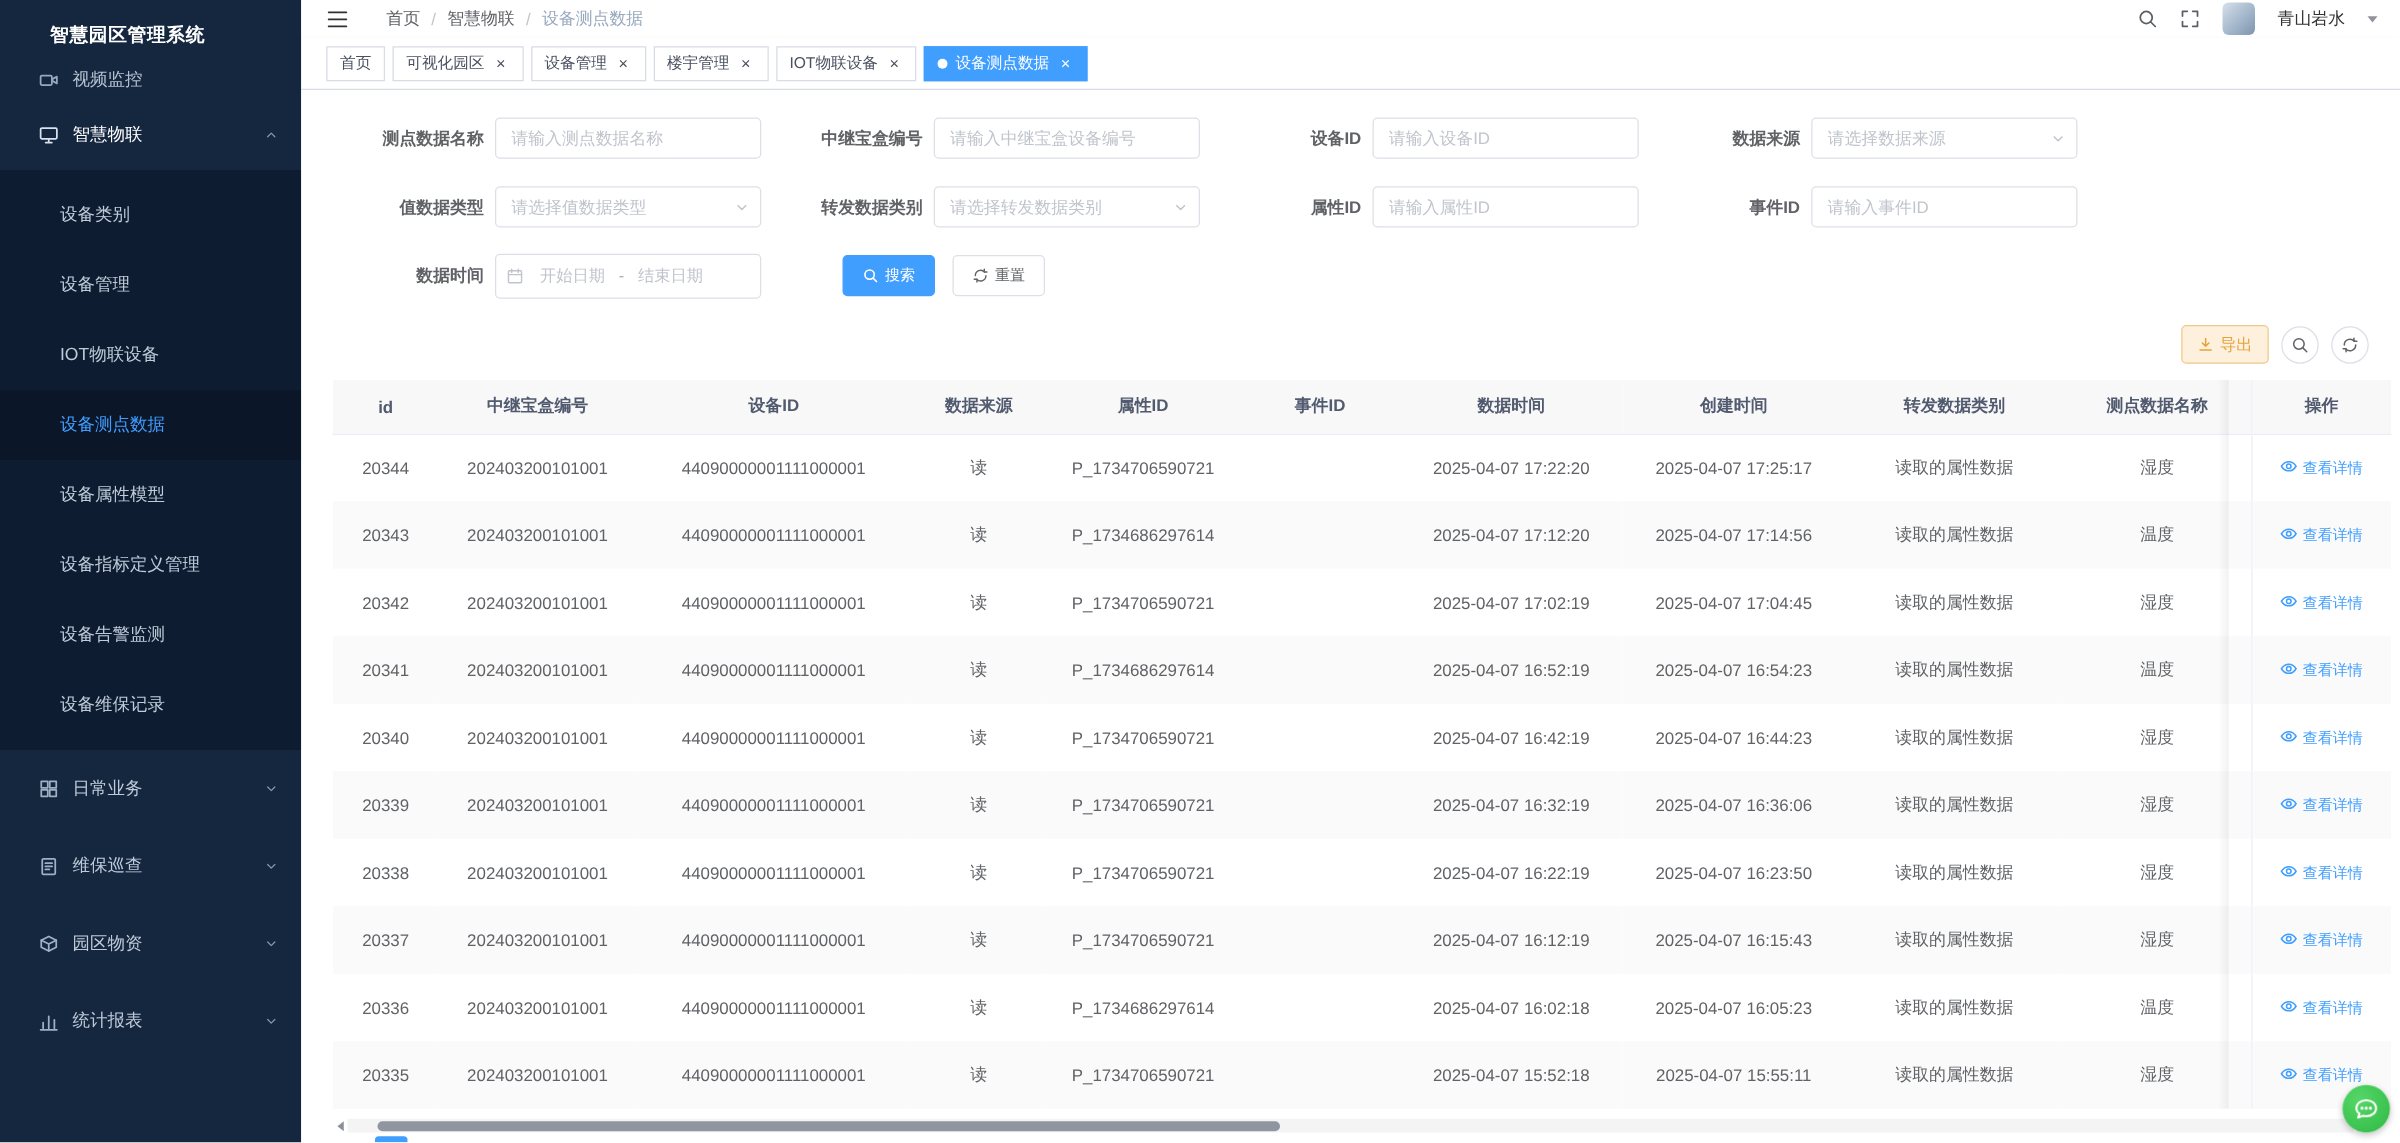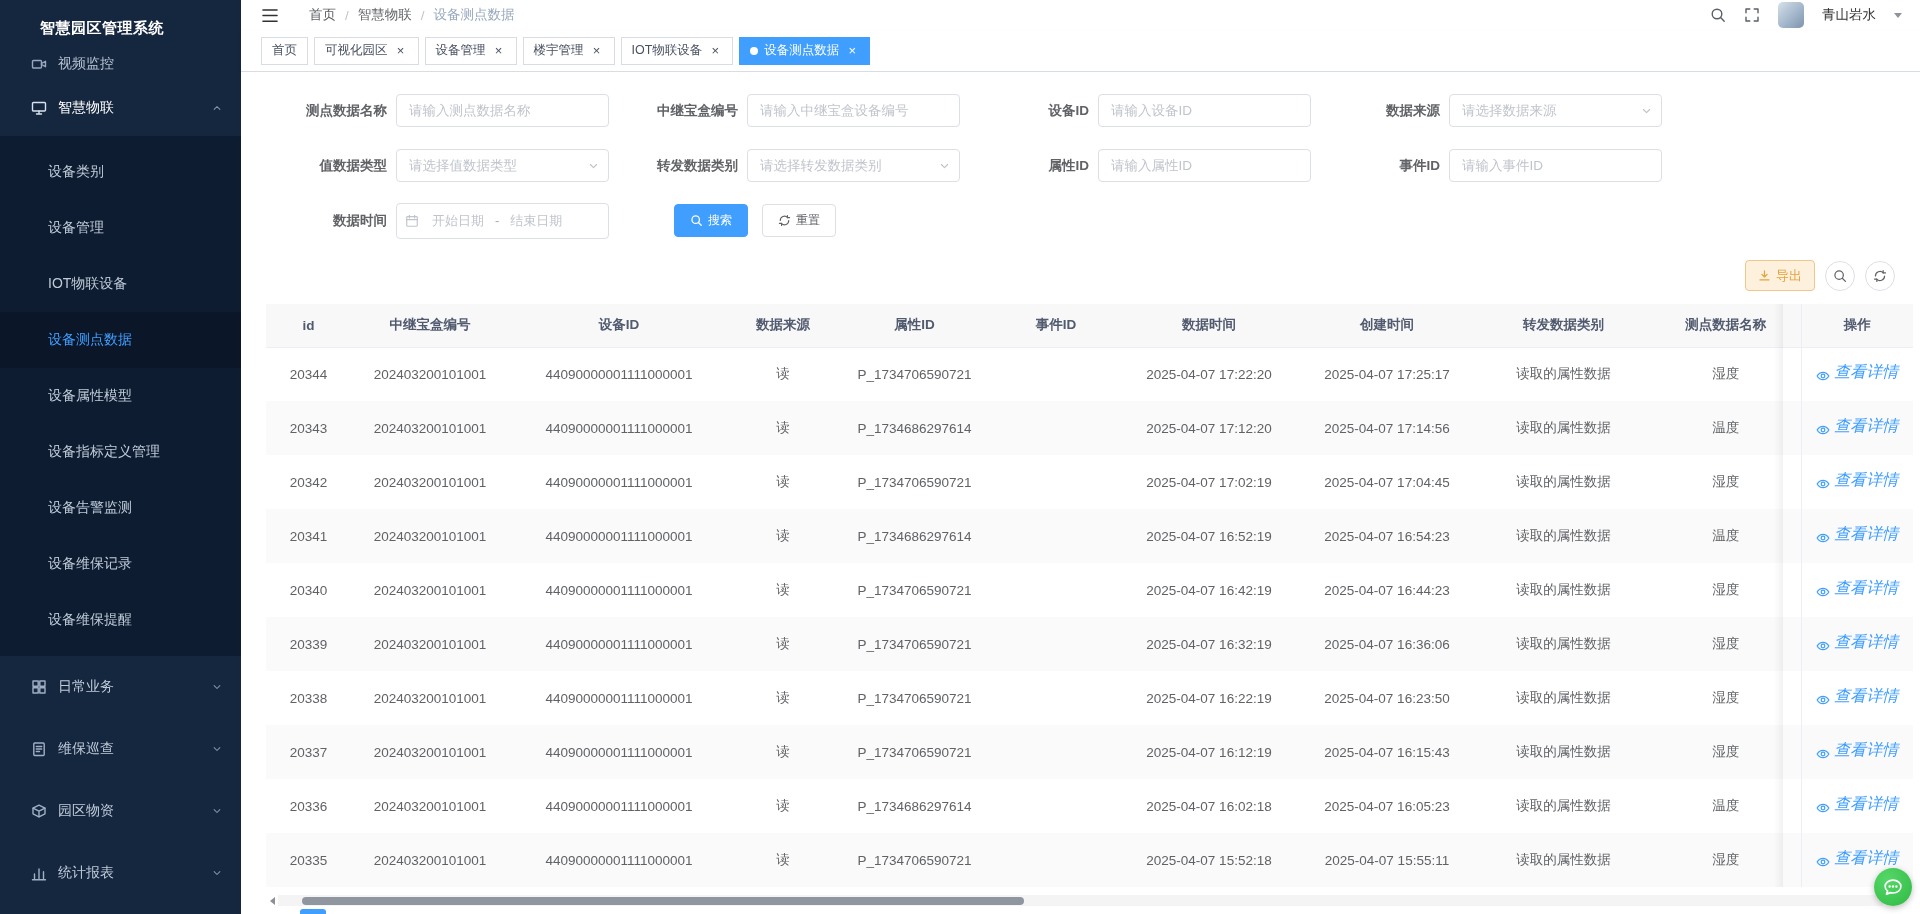--- a/index.html
+++ b/index.html
@@ -77,21 +77,21 @@
   .circle-btn{width:30px;height:30px;border-radius:50%;border:1px solid #dcdfe6;background:#fff;color:#606266;display:inline-flex;align-items:center;justify-content:center;cursor:pointer;}
   .circle-btn svg{width:14px;height:14px;display:block;}
 
   
   .table-zone{position:relative;}
   table{width:100%;border-collapse:collapse;table-layout:fixed;}
   th{height:43px;background:#f8f8f9;color:#515a6e;font-size:13.5px;font-weight:bold;text-align:center;border-bottom:1px solid #ebeef5;white-space:nowrap;overflow:hidden;}
   td{height:54px;color:#606266;font-size:13.5px;text-align:center;white-space:nowrap;overflow:hidden;text-overflow:ellipsis;}
   tbody tr:nth-child(even){background:#fafafa;}
   th.op,td.op{border-left:1px solid #ebeef5;}
-  .detail-link{color:#409EFF;display:inline-flex;align-items:flex-end;gap:4px;cursor:pointer;font-size:16px;font-style:italic;}
+  .detail-link{color:#409EFF;display:inline-flex;align-items:flex-start;gap:4px;cursor:pointer;font-size:12px;}
   .detail-link svg{width:14px;height:14px;display:block;}
   .col-shadow{position:absolute;top:0;bottom:0;right:112px;width:9px;background:linear-gradient(to left,rgba(0,0,0,.05),rgba(0,0,0,0));pointer-events:none;}
 
   
   .hscroll{position:absolute;left:25px;right:25px;bottom:8px;height:11px;display:flex;align-items:center;}
   .hscroll .arrow{width:12px;display:flex;align-items:center;justify-content:center;flex-shrink:0;cursor:pointer;}
   .tri-left{width:0;height:0;border-top:4px solid transparent;border-bottom:4px solid transparent;border-right:5px solid #8a8f99;}
   .tri-right{width:0;height:0;border-top:4px solid transparent;border-bottom:4px solid transparent;border-left:5px solid #8a8f99;}
   .hscroll .track{flex:1;height:11px;background:#f4f4f5;position:relative;}
   .hscroll .thumb{position:absolute;left:1.5%;top:1.5px;width:45%;height:8px;background:#8f96a0;border-radius:4px;cursor:grab;}
@@ -151,23 +151,20 @@
           <span>设备属性模型</span>
         </li>
         <li class="sub-item">
           <span>设备指标定义管理</span>
         </li>
         <li class="sub-item">
           <span>设备告警监测</span>
         </li>
         <li class="sub-item">
           <span>设备维保记录</span>
-        </li>
-        <li class="sub-item">
-          <span>设备维保提醒</span>
         </li>
       </ul>
 
     <div id="bottom-menu">
         <div class="menu-item bottom">
           <span class="mi-icon">
             <svg viewBox="0 0 16 16" fill="none" stroke="currentColor" stroke-width="1.4" stroke-linecap="round" stroke-linejoin="round">
               <rect x="2" y="2" width="5.2" height="5.2"></rect>
               <rect x="8.8" y="2" width="5.2" height="5.2"></rect>
               <rect x="2" y="8.8" width="5.2" height="5.2"></rect>

